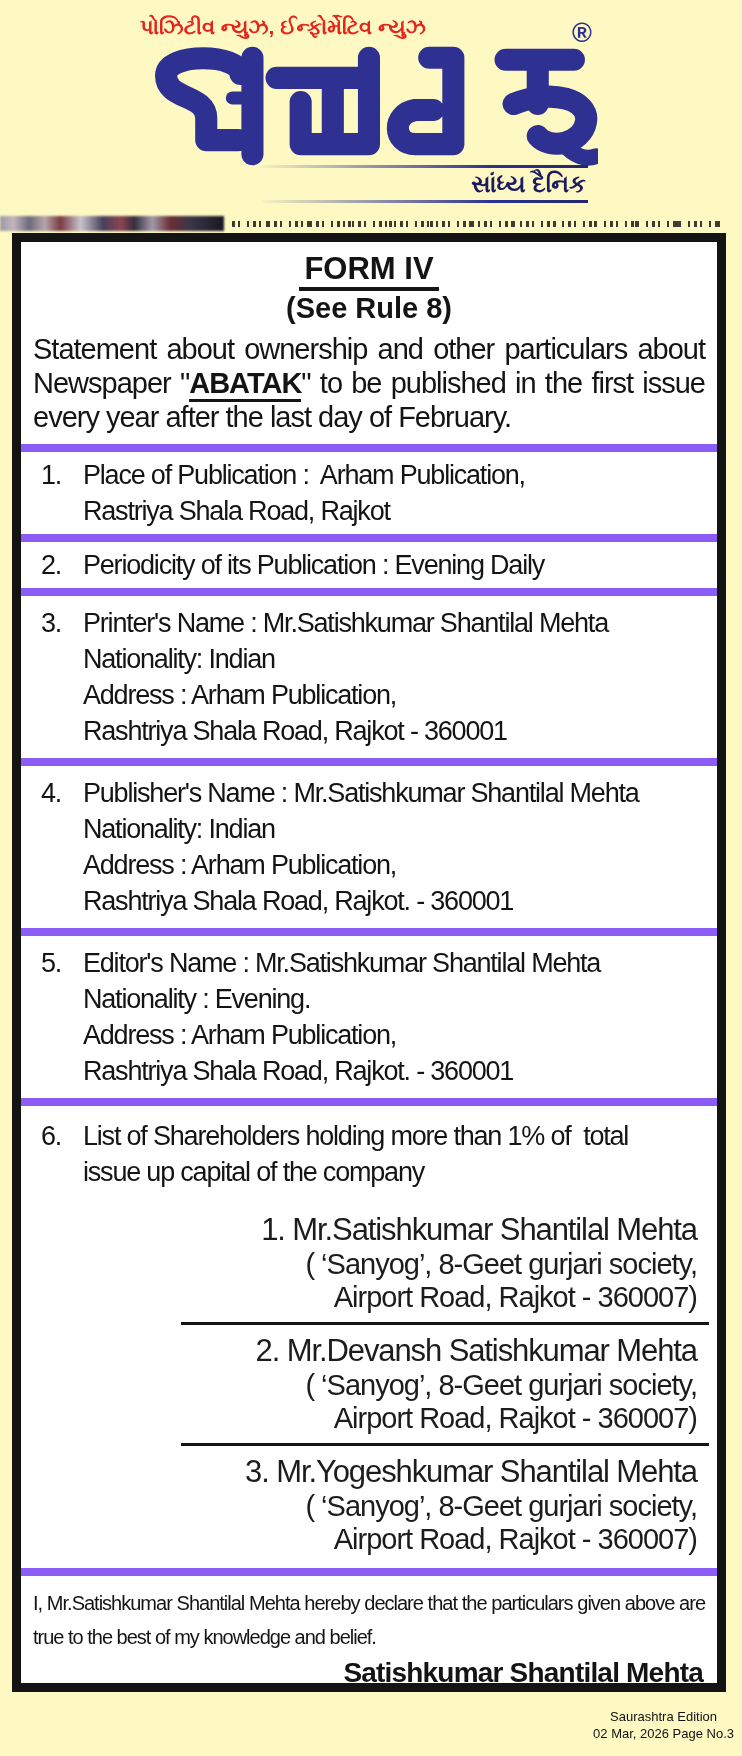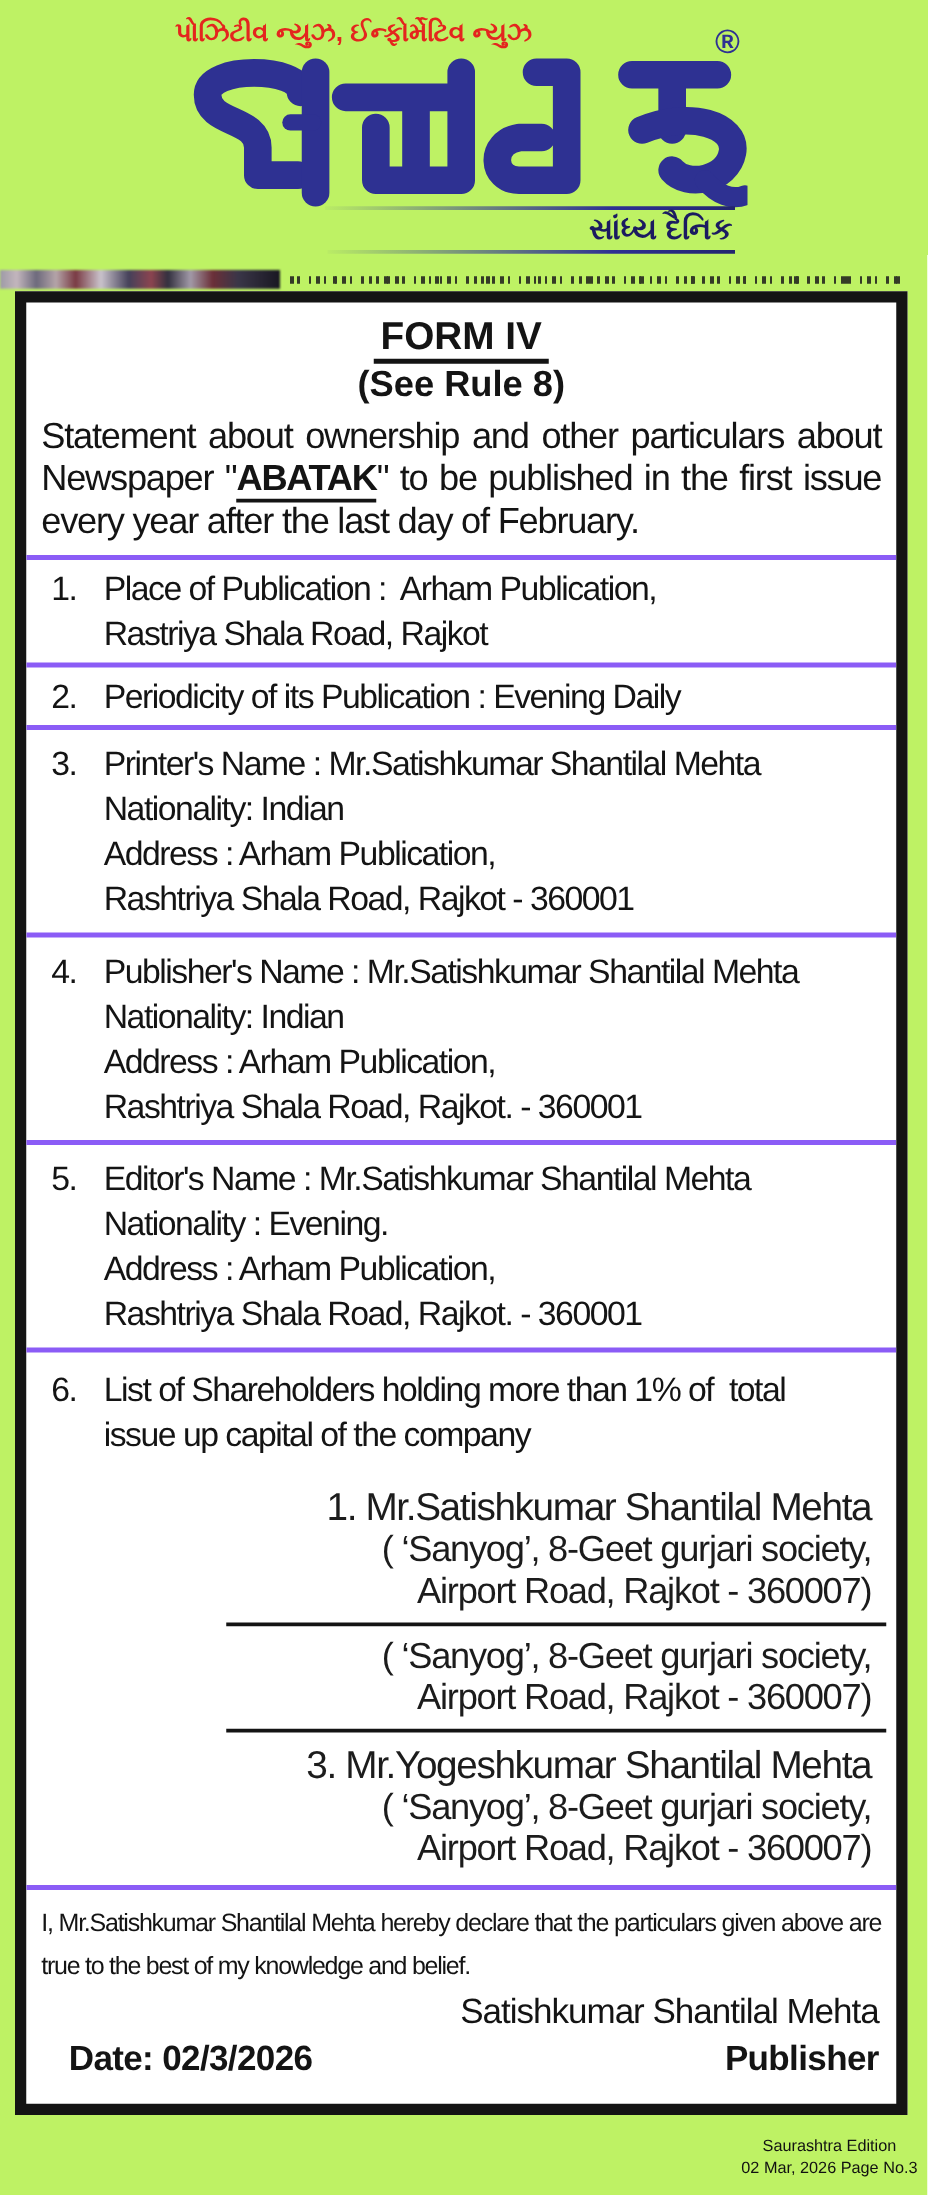--- a/index.html
+++ b/index.html
@@ -1,16 +1,16 @@
 <!DOCTYPE html>
 <html><head>
 <meta charset="utf-8">
 <style>
   html,body{margin:0;padding:0;background:#ffffff;}
-  .page{position:relative;width:742px;height:1756px;background:#bef264;overflow:hidden;
+  .page{position:relative;width:742px;height:1756px;background:#fef9c3;overflow:hidden;
         font-family:"Liberation Sans",sans-serif;color:#141414;}
 
   
   .masthead{position:absolute;left:0;top:0;width:742px;height:215px;}
   .tagline-top{position:absolute;left:140px;top:14px;width:300px;
                font-size:21px;font-weight:bold;color:#e4251e;letter-spacing:0;line-height:26px;}
   .logo-svg{position:absolute;left:152px;top:46px;width:446px;height:122px;}
   .reg-mark{position:absolute;left:572px;top:18px;font-size:27px;color:#2e3192;font-weight:bold;}
   .mast-rule{position:absolute;height:3px;background:linear-gradient(90deg,rgba(46,49,146,0.03),#2e3192 70%,#23266f);}
   .rule-above{left:260px;top:165px;width:328px;}
@@ -23,21 +23,21 @@
     background:linear-gradient(90deg,#9d9aa6 0%,#c3b6bd 6%,#6d6a7c 13%,#b5a5a9 20%,#7a3b44 27%,
       #cac3cc 36%,#45415a 46%,#8c4450 54%,#33303f 60%,#a29aa8 68%,#6b2f38 76%,#3a3648 85%,#191722 100%);}
   .strip-text{position:absolute;left:232px;top:6px;width:488px;height:6px;opacity:.85;
     background:
       repeating-linear-gradient(90deg,#1c1c1c 0 3px,transparent 3px 6px,#1c1c1c 6px 8px,transparent 8px 15px,#1c1c1c 15px 17px,transparent 17px 21px),
       repeating-linear-gradient(90deg,transparent 0 34px,#1c1c1c 34px 37px,transparent 37px 41px);}
 
   
   .box{position:absolute;left:12px;top:233px;width:714px;height:1459px;box-sizing:border-box;
        border:9px solid #141414;background:#fff;overflow:hidden;}
-  .sec{border-bottom:4px solid #8b5cf6;padding:4px 10px;}
+  .sec{border-bottom:8px solid #8b5cf6;padding:4px 10px;}
   .sec:last-child{border-bottom:none;}
 
   .sec-head{text-align:center;padding-top:8px;padding-bottom:8px;}
   .form-title{margin:2px 0 6px 0;font-size:31px;line-height:34px;font-weight:bold;letter-spacing:0;}
   .form-title span{border-bottom:4px solid #141414;padding:0 5px 1px 5px;}
   .form-subtitle{margin:4px 0 8px 0;font-size:29px;line-height:32px;font-weight:bold;}
   .intro{margin:4px 2px 2px 2px;text-align:justify;font-size:29px;line-height:34px;letter-spacing:-1px;}
   .abatak{font-weight:bold;border-bottom:3px solid #141414;}
 
   .item{display:grid;grid-template-columns:42px 1fr;font-size:27px;letter-spacing:-1.2px;
@@ -50,21 +50,21 @@
   .sec-six{padding-left:20px;padding-right:8px;padding-top:12px;padding-bottom:12px;}
   .six-head{display:grid;grid-template-columns:42px 1fr;font-size:27px;letter-spacing:-1.2px;line-height:36px;}
   .holders{margin-top:22px;}
   .holder{text-align:right;padding-right:12px;}
   .holder-name{font-size:31px;line-height:36px;letter-spacing:-1.1px;color:#1c1c1c;}
   .holder-line{font-size:29px;line-height:33px;letter-spacing:-1px;color:#1c1c1c;}
   .holder-rule{border:none;border-top:3px solid #141414;width:528px;margin:8px 0 8px auto;}
 
   .sec-decl{padding:10px 12px 0 12px;border-bottom:none;}
   .decl-text{margin:0;text-align:justify;font-size:20px;line-height:34px;letter-spacing:-1px;}
-  .sign-name{text-align:right;font-size:28px;line-height:38px;font-weight:normal;letter-spacing:-0.8px;padding-right:2px;}
+  .sign-name{text-align:right;font-size:28px;line-height:38px;font-weight:bold;letter-spacing:-0.8px;padding-right:2px;}
   .date-row{display:flex;justify-content:space-between;align-items:flex-start;
             font-size:28px;line-height:38px;font-weight:bold;letter-spacing:-0.5px;padding:0 2px 6px 2px;margin-left:20px;}
 
   
   .page-footer{position:absolute;right:8px;top:1708px;text-align:center;font-size:13px;line-height:17px;color:#111;}
 </style>
 </head>
 <body>
 
 <div class="page">
@@ -163,20 +163,21 @@
       </div>
 
       <div class="holders">
         <div class="holder">
           <div class="holder-name">1. Mr.Satishkumar Shantilal Mehta</div>
           <div class="holder-line">( ‘Sanyog’, 8-Geet gurjari society,</div>
           <div class="holder-line">Airport Road, Rajkot - 360007)</div>
         </div>
         <hr class="holder-rule">
         <div class="holder">
+          <div class="holder-name">2. Mr.Devansh Satishkumar Mehta</div>
           <div class="holder-line">( ‘Sanyog’, 8-Geet gurjari society,</div>
           <div class="holder-line">Airport Road, Rajkot - 360007)</div>
         </div>
         <hr class="holder-rule">
         <div class="holder">
           <div class="holder-name">3. Mr.Yogeshkumar Shantilal Mehta</div>
           <div class="holder-line">( ‘Sanyog’, 8-Geet gurjari society,</div>
           <div class="holder-line">Airport Road, Rajkot - 360007)</div>
         </div>
       </div>

